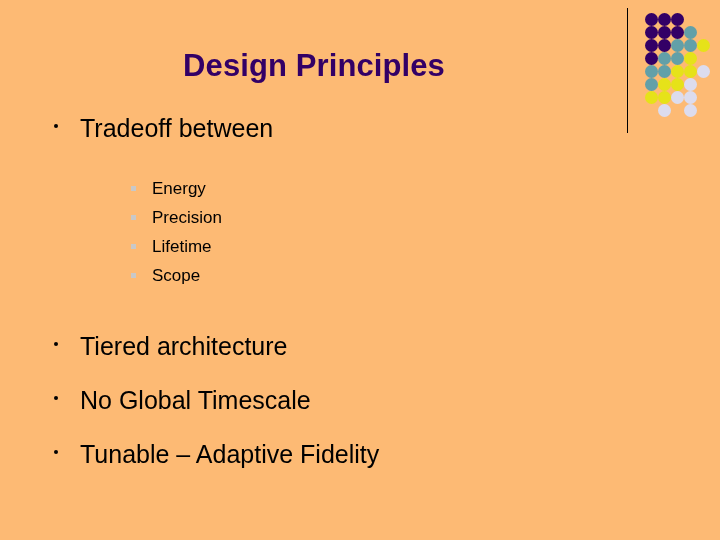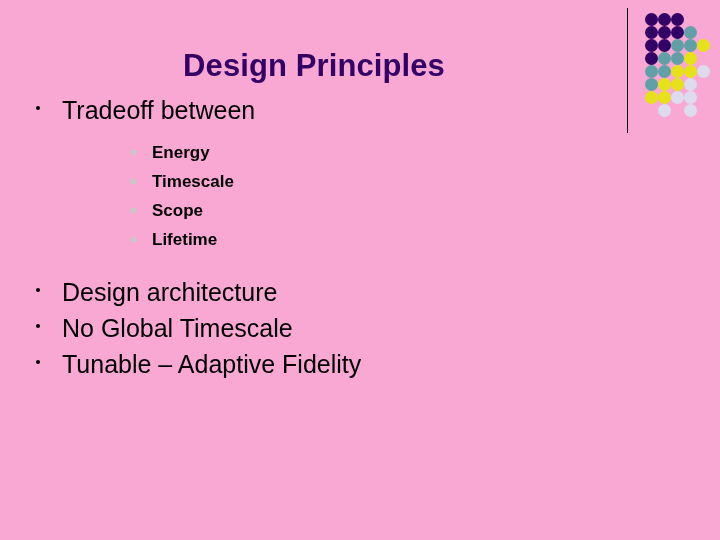--- a/index.html
+++ b/index.html
@@ -68,21 +68,21 @@
   #body {
     position: absolute;
     left: 0;
     top: 92px;
     width: 628px;
   }
 
   .l1-item {
     position: relative;
     padding-left: 62px;
-    margin: 0;
+    margin: 18px;
     min-height: 36px;
   }
   .l1-bullet {
     position: absolute;
     left: 36px;
     top: 14px;
     width: 4px;
     height: 4px;
     border-radius: 50%;
     background: #000000;
@@ -109,30 +109,29 @@
     top: 12px;
     width: 5px;
     height: 5px;
     background: #c8c8c8;
   }
   .l2-text {
     font-size: 17px;
     line-height: 29px;
     color: #000000;
     white-space: nowrap;
-    font-weight: bold;
   }
 
   .spacer-sm { height: 10px; }
   .spacer-md { height: 20px; }
 </style>
 </head>
 <body>
 
-<div id="slide" style="background: #f9a8d4;">
+<div id="slide" style="background: #fdba74;">
 
   <h1 id="slide-title" style="color: rgb(51, 0, 102);">Design Principles</h1>
 
   <div id="header-divider" style="background: rgb(0, 0, 0);"></div>
 
   <div id="dot-grid">
       <div class="grid-dot" style="left: 0px; top: 0px; width: 13px; height: 13px; background: rgb(51, 0, 102);"></div>
       <div class="grid-dot" style="left: 13px; top: 0px; width: 13px; height: 13px; background: rgb(51, 0, 102);"></div>
       <div class="grid-dot" style="left: 26px; top: 0px; width: 13px; height: 13px; background: rgb(51, 0, 102);"></div>
       <div class="grid-dot" style="left: 0px; top: 13px; width: 13px; height: 13px; background: rgb(51, 0, 102);"></div>
@@ -174,37 +173,37 @@
 
     <div class="spacer-sm"></div>
 
     <div class="l2-list">
       <div class="l2-item">
         <span class="l2-bullet"></span>
         <span class="l2-text">Energy</span>
       </div>
       <div class="l2-item">
         <span class="l2-bullet"></span>
-        <span class="l2-text">Timescale</span>
+        <span class="l2-text">Precision</span>
+      </div>
+      <div class="l2-item">
+        <span class="l2-bullet"></span>
+        <span class="l2-text">Lifetime</span>
       </div>
       <div class="l2-item">
         <span class="l2-bullet"></span>
         <span class="l2-text">Scope</span>
       </div>
-      <div class="l2-item">
-        <span class="l2-bullet"></span>
-        <span class="l2-text">Lifetime</span>
-      </div>
     </div>
 
     <div class="spacer-md"></div>
 
     <div class="l1-item">
       <span class="l1-bullet"></span>
-      <span class="l1-text">Design architecture</span>
+      <span class="l1-text">Tiered architecture</span>
     </div>
 
     <div class="l1-item">
       <span class="l1-bullet"></span>
       <span class="l1-text">No Global Timescale</span>
     </div>
 
     <div class="l1-item">
       <span class="l1-bullet"></span>
       <span class="l1-text">Tunable – Adaptive Fidelity</span>

